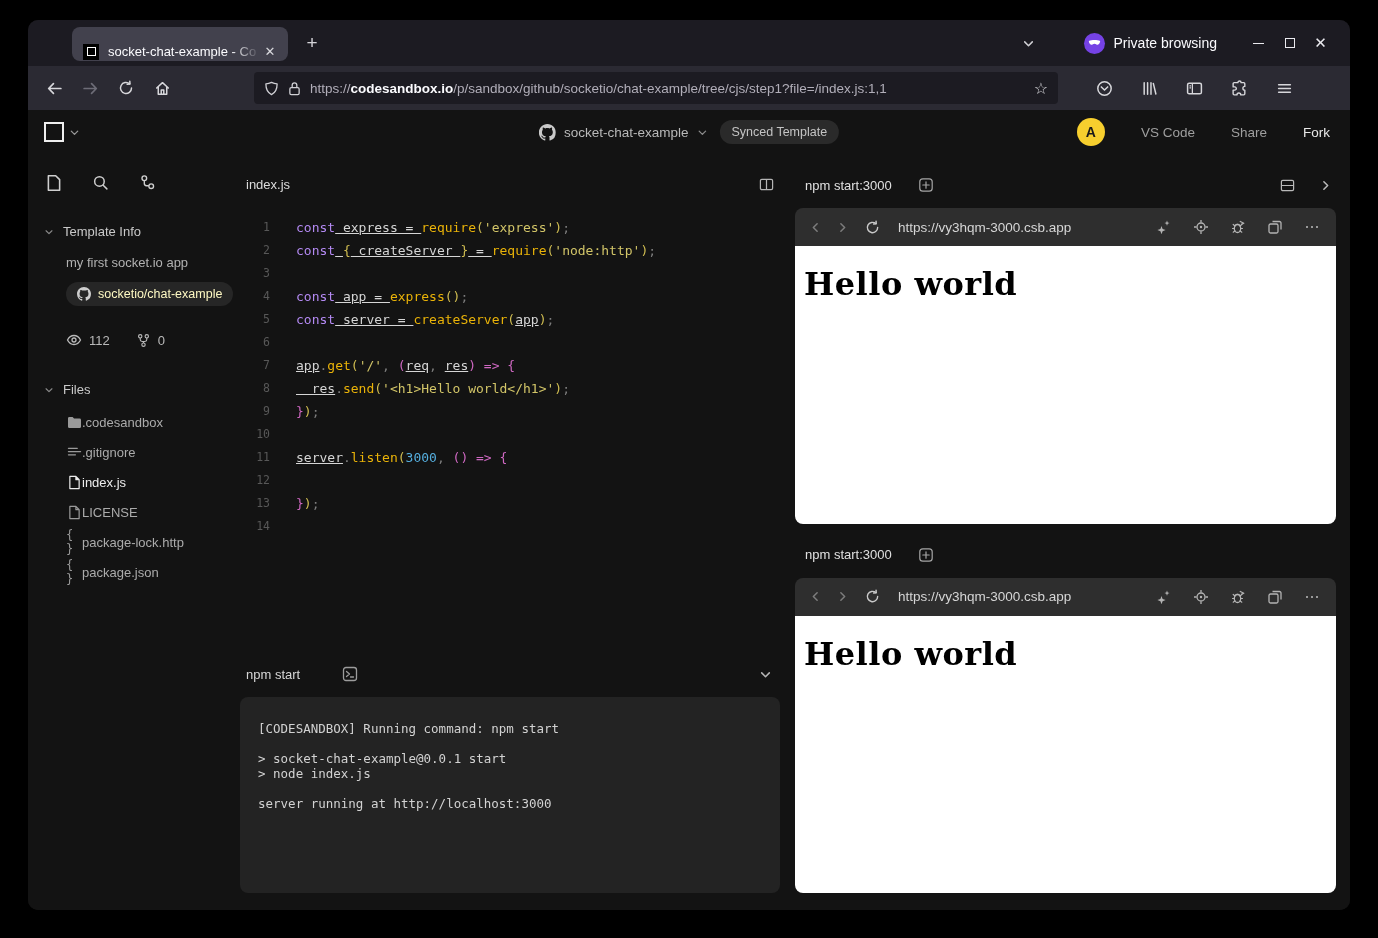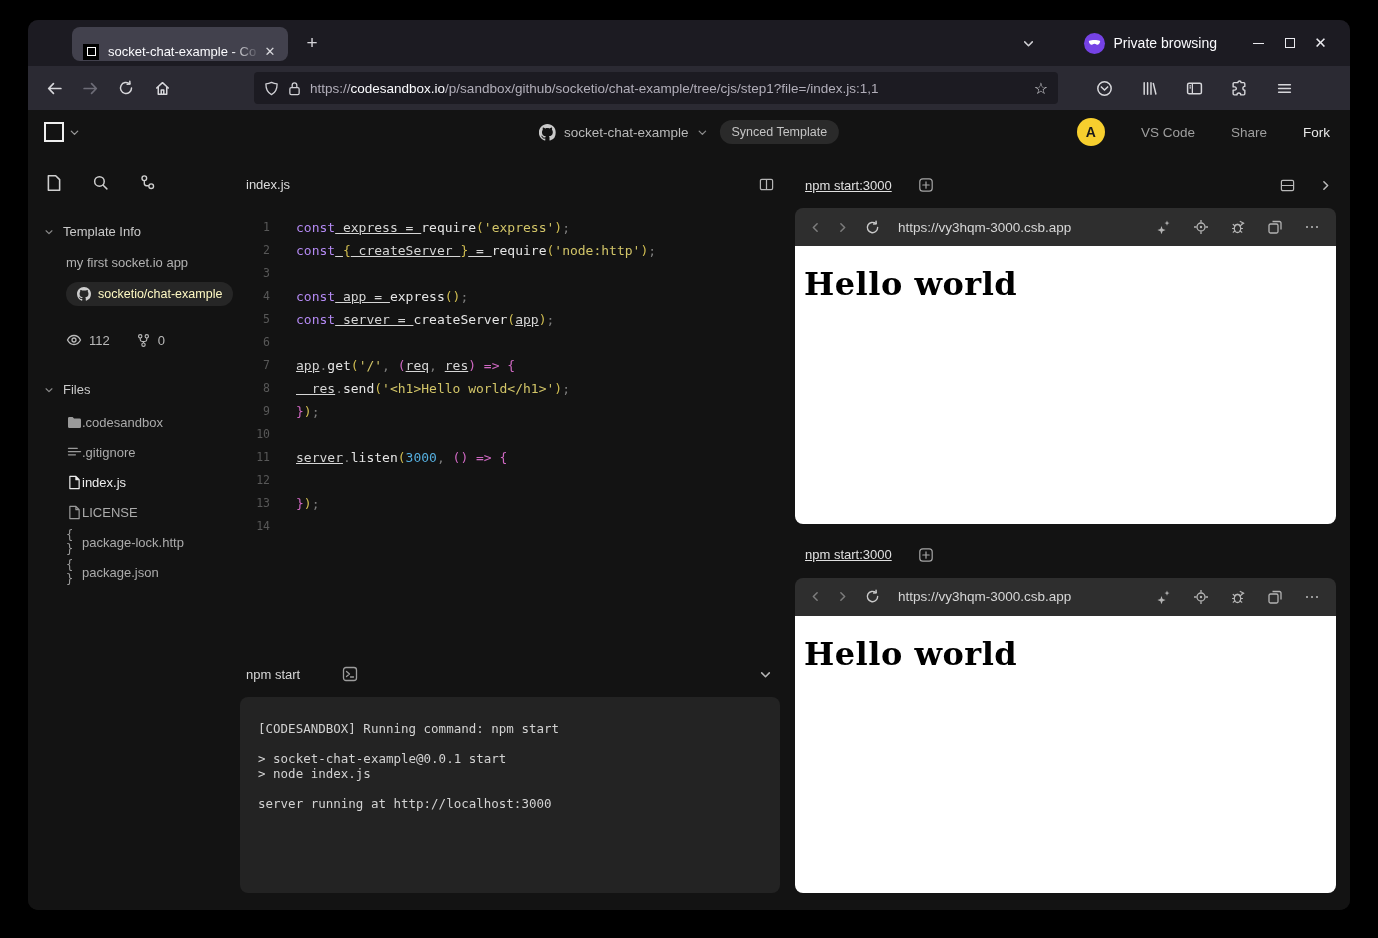--- a/index.html
+++ b/index.html
@@ -32,21 +32,21 @@
   .ff-winbtn.close { font-size:15px; }
 
   
   .ff-navbar { height:44px; background:#2b2a33; display:flex; align-items:center; padding:0 10px; }
   .ff-navbtn { width:32px; height:32px; display:flex; align-items:center; justify-content:center; color:#d7d7db; margin-right:4px; border-radius:4px; }
   .ff-navbtn.disabled { color:#6d6c77; }
   .ff-urlbar { margin-left:72px; width:804px; height:32px; background:#1c1b22; border-radius:4px;
     display:flex; align-items:center; padding:0 10px; }
   .ff-urlicon { color:#cfcfd4; margin-right:9px; display:flex; }
   .ff-url { flex:1; font-size:13.5px; color:#b1aeb9; white-space:nowrap; overflow:hidden; }
-  .ff-url b { color:#fbfbfe; font-weight:400; }
+  .ff-url b { color:#fbfbfe; font-weight:700; }
   .ff-star { color:#d7d7db; font-size:16px; margin-left:8px; }
   .ff-nav-right { display:flex; align-items:center; margin-left:30px; gap:13px; }
   .ff-nav-right .ff-navbtn { margin:0; }
 
   
   .cs { height:800px; background:#131313; display:flex; flex-direction:column; color:#c5c5c5; }
   .cs-header { height:44px; display:flex; align-items:center; position:relative; padding:0 20px 0 16px; flex:0 0 44px; }
   .cs-logo { display:flex; align-items:center; gap:5px; color:#e6e6e6; }
   .cs-logo .sq { width:20px; height:20px; border:2px solid #efefef; }
   .cs-center { position:absolute; left:50%; transform:translateX(-50%); display:flex; align-items:center; gap:12px; }
@@ -78,37 +78,37 @@
 
   
   .ed { width:546px; flex:0 0 546px; display:flex; flex-direction:column; padding-top:16px; min-height:0; }
   .ed-head { display:flex; align-items:center; height:28px; padding:0 12px 0 6px; }
   .ed-file { color:#dcdcdc; font-size:13px; }
   .ed-split { margin-left:auto; color:#b5b5b5; }
   .code { margin-top:18px; font-family:"DejaVu Sans Mono", monospace; font-size:13px; line-height:23px; }
   .cline { display:flex; }
   .ln { width:30px; text-align:right; color:#585858; flex:0 0 30px; font-size:11.5px; line-height:23px; }
   .cc { padding-left:26px; white-space:pre; }
-  .tk-kw { color:#b389f2; } .tk-id { color:#d6d6d6;text-decoration:underline; } .tk-fn { color:#e5e5e5; }
+  .tk-kw { color:#b389f2; } .tk-id { color:#d6d6d6;text-decoration:underline; } .tk-fn { color:#eab308; }
   .tk-st { color:#d2c568; } .tk-br { color:#d0bd51; } .tk-pk { color:#cf68c2; }
   .tk-nu { color:#55aede; } .tk-pu { color:#7d7d7d; }
   .tk-su { color:#d2c568; text-decoration:underline; text-underline-offset:4px; }
 
   .term-head { margin-top:auto; display:flex; align-items:center; height:30px; padding:0 14px 0 6px; }
   .term-label { color:#d6d6d6; font-size:13px; }
   .term-ic { margin-left:42px; color:#9c9c9c; }
   .term-chev { margin-left:auto; color:#b5b5b5; }
   .term-panel { height:196px; margin:8px 6px 17px 0; background:#232323; border-radius:8px; padding:24px 0 0 18px; }
   .term-out { font-family:"DejaVu Sans Mono", monospace; font-size:12.5px; line-height:15px; color:#d2d2d2; white-space:pre; }
 
   
   .pv { flex:1; display:flex; flex-direction:column; padding:16px 14px 17px 9px; min-height:0; }
   .pv-tabs { display:flex; align-items:center; height:30px; padding:0 4px 0 10px; }
   .pv-tabs.second { margin-top:16px; }
-  .pv-tab-label { color:#e0e0e0; font-size:13px;text-decoration:underline; }
+  .pv-tab-label { color:#e0e0e0; font-size:13px; }
   .pv-add { margin-left:26px; color:#a5a5a5; }
   .pv-tabs-right { margin-left:auto; display:flex; align-items:center; gap:24px; color:#b9b9b9; }
   .pane { flex:1; margin-top:8px; border-radius:8px; overflow:hidden; display:flex; flex-direction:column; min-height:0; }
   .pane-bar { height:38px; background:#2e2e2e; display:flex; align-items:center; padding:0 16px 0 14px; flex:0 0 38px; }
   .pb-nav { display:flex; align-items:center; gap:14px; color:#7c7c7c; }
   .pb-refresh { color:#c9c9c9; margin-left:16px; }
   .pb-url { color:#d6d6d6; font-size:13.5px; margin-left:18px; white-space:nowrap; }
   .pb-right { margin-left:auto; display:flex; align-items:center; gap:21px; color:#b4b4b4; }
   .pane-body { flex:1; background:#fff; color:#000; }
   .pane-body h1 { font-family:"DejaVu Serif", serif; font-weight:700; font-size:32px; margin:19px 0 0 9px; letter-spacing:0.5px; }

